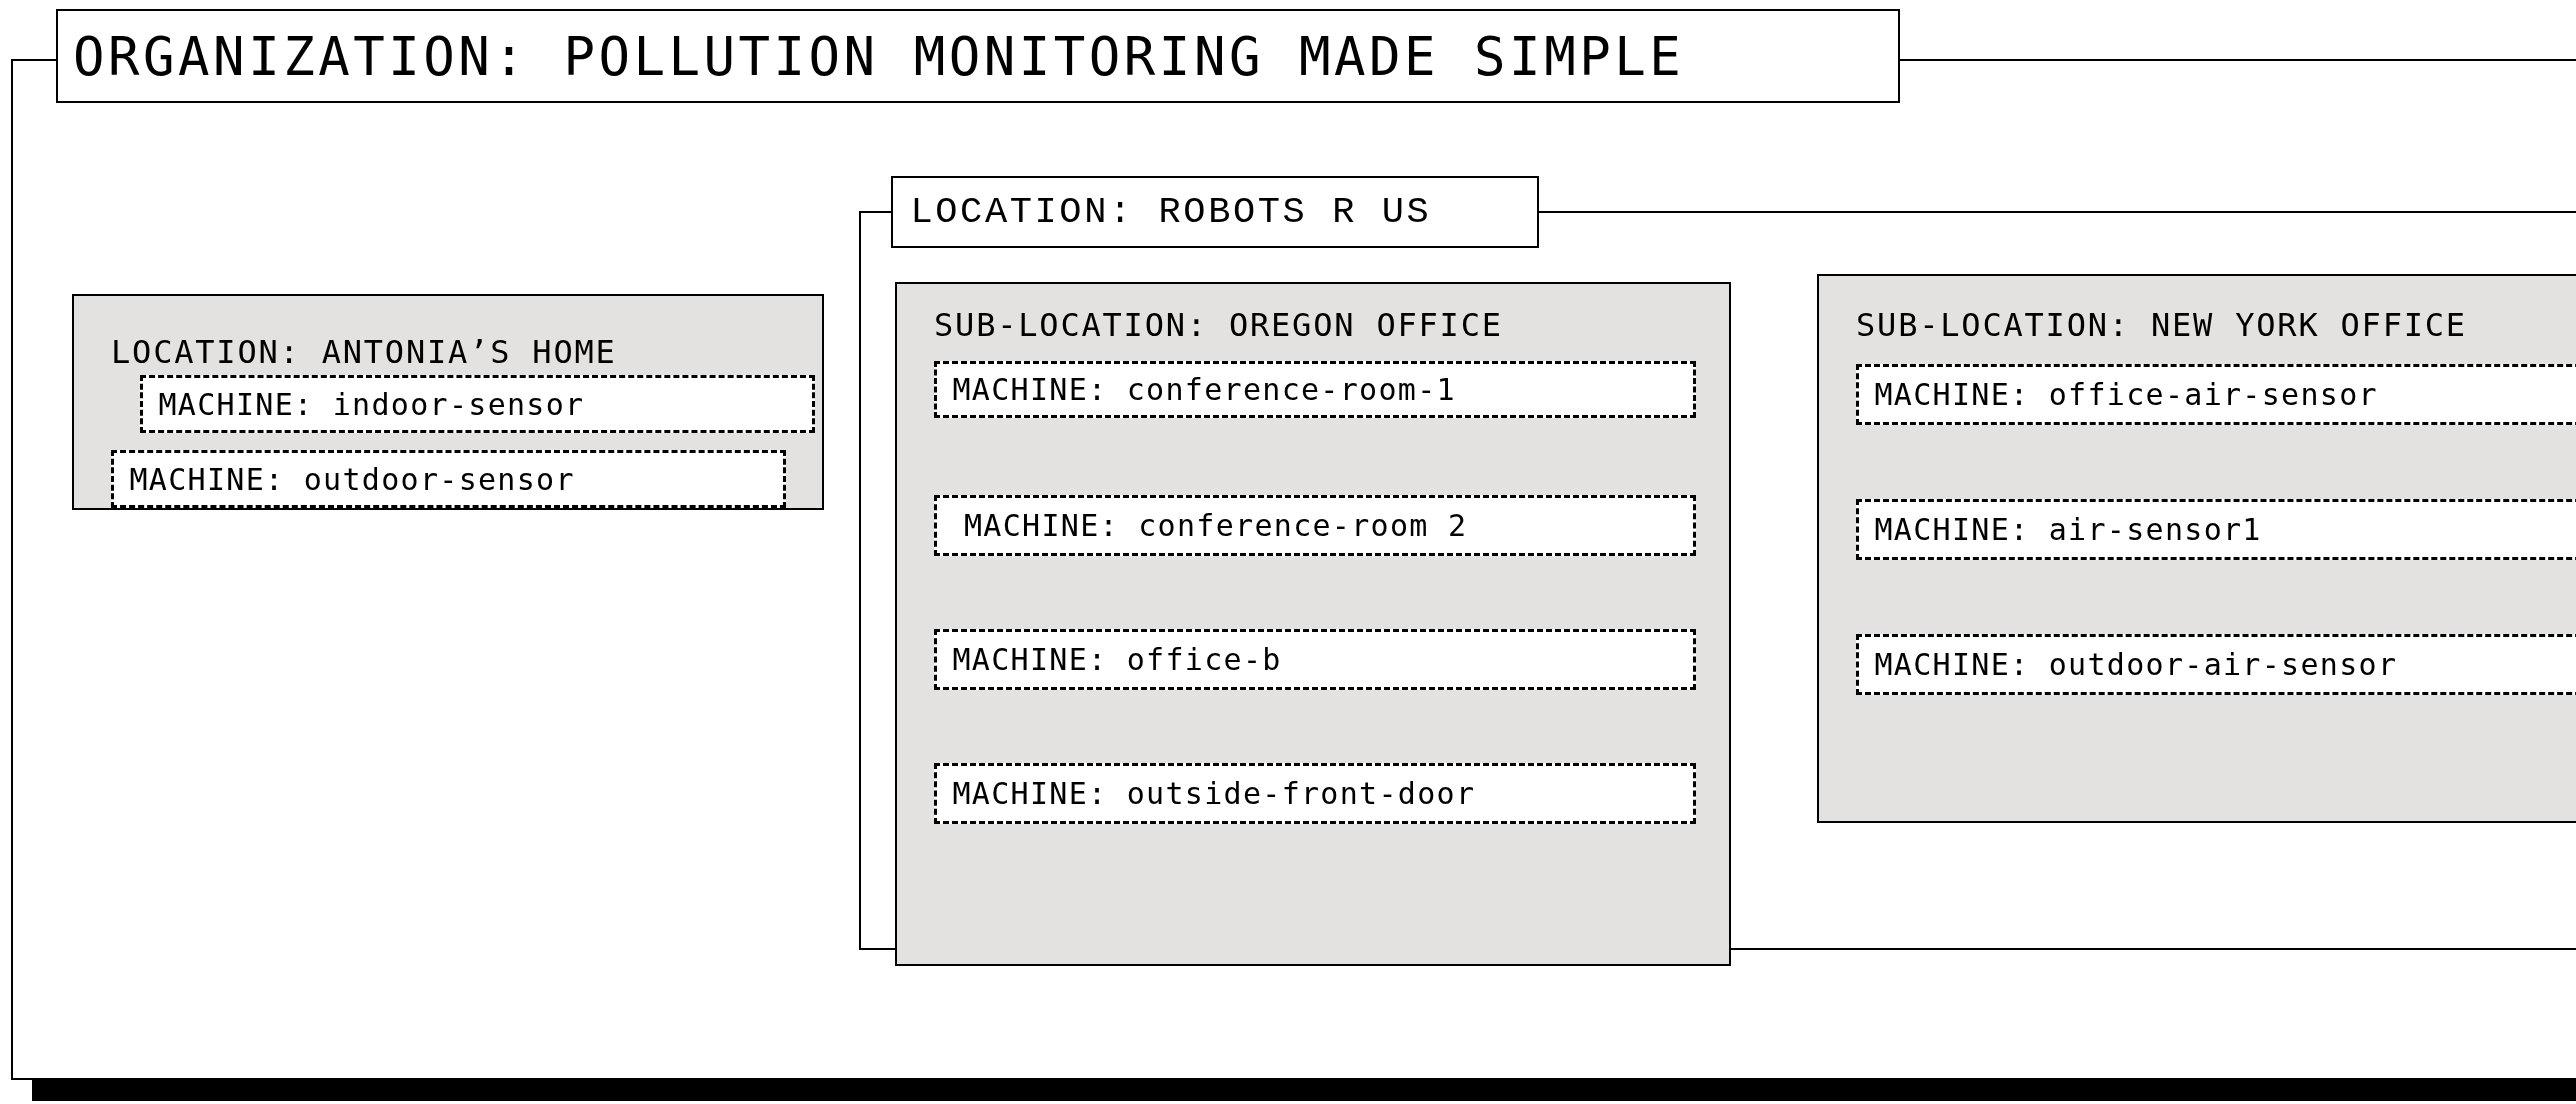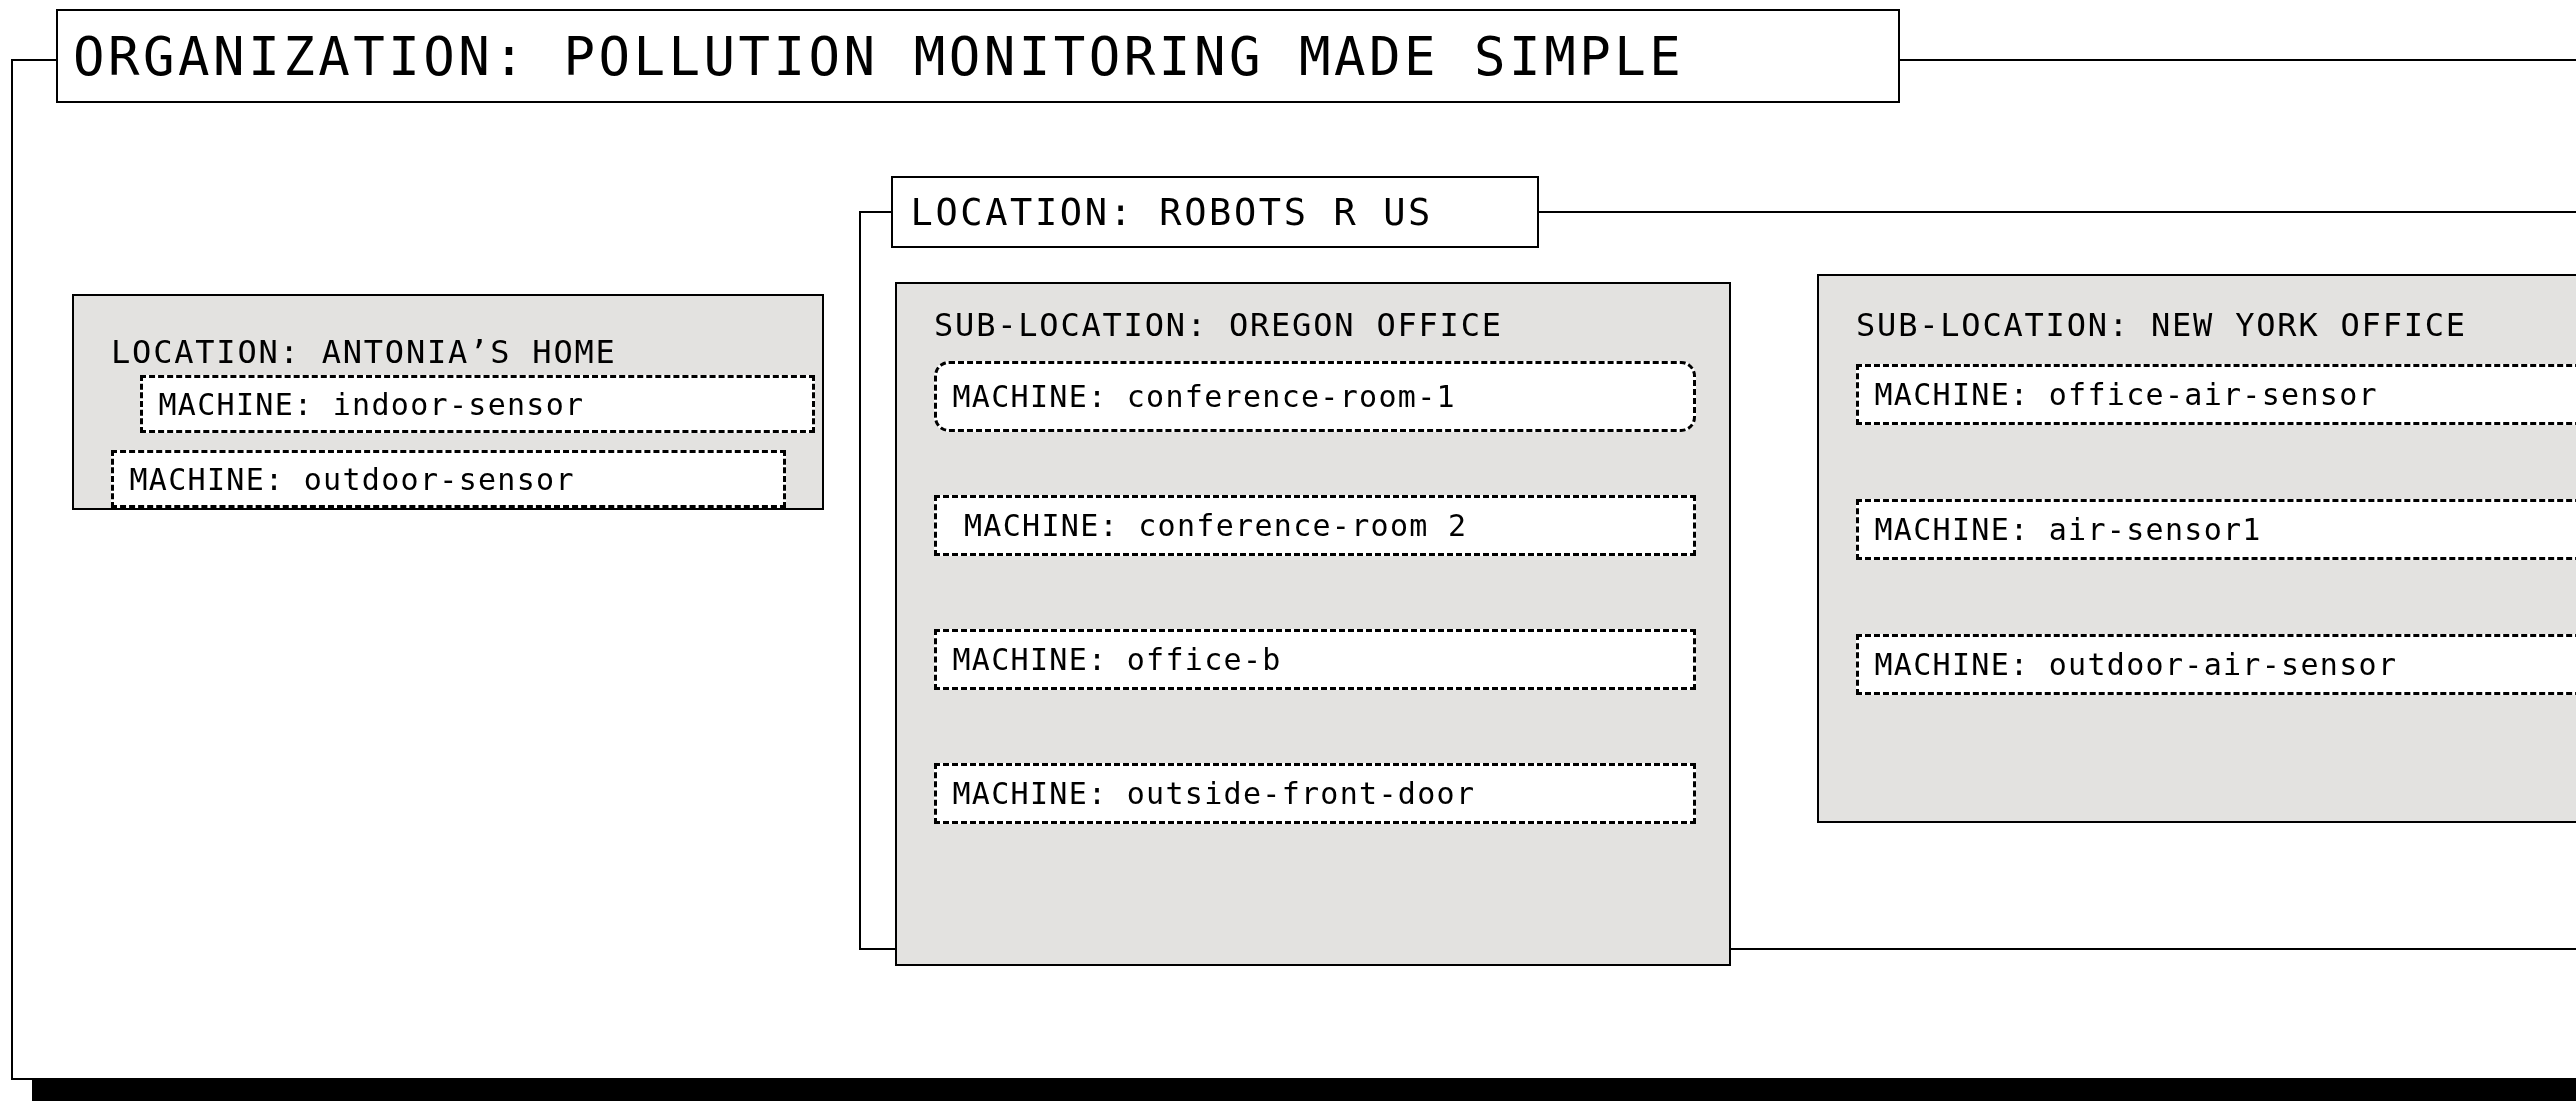--- a/index.html
+++ b/index.html
@@ -146,28 +146,28 @@
       <span class="machine-label">MACHINE: indoor-sensor</span>
     </div>
 
     <div class="machine-card" style="left:37px; top:154px; width:675px; height:58px;">
       <span class="machine-label">MACHINE: outdoor-sensor</span>
     </div>
   </div>
 
   <div class="subloc-container" style="left:859px; top:211px; width:1904px; height:739px;"></div>
 
-  <div class="subloc-container-label" style="left:891px; top:176px; width:648px; height:72px;">
+  <div class="subloc-container-label" style="left:891px; top:176px; width:648px; height:72px;font-family:Liberation Mono, monospace;">
     <span class="subloc-container-label-text">LOCATION: ROBOTS R US</span>
   </div>
 
   <div class="loc-card" style="left:895px; top:282px; width:836px; height:684px;">
     <span class="loc-card-title" style="left:37px; top:21.6px;">SUB-LOCATION: OREGON OFFICE</span>
 
-    <div class="machine-card" style="left:37px; top:77px; width:762px; height:71px;border-radius:15px;">
+    <div class="machine-card" style="left:37px; top:77px; width:762px; height:57px;">
       <span class="machine-label">MACHINE: conference-room-1</span>
     </div>
 
     <div class="machine-card" style="left:37px; top:211px; width:762px; height:61px;padding-left:27px;">
       <span class="machine-label">MACHINE: conference-room 2</span>
     </div>
 
     <div class="machine-card" style="left:37px; top:479px; width:762px; height:61px;">
       <span class="machine-label">MACHINE: outside-front-door</span>
     </div>

